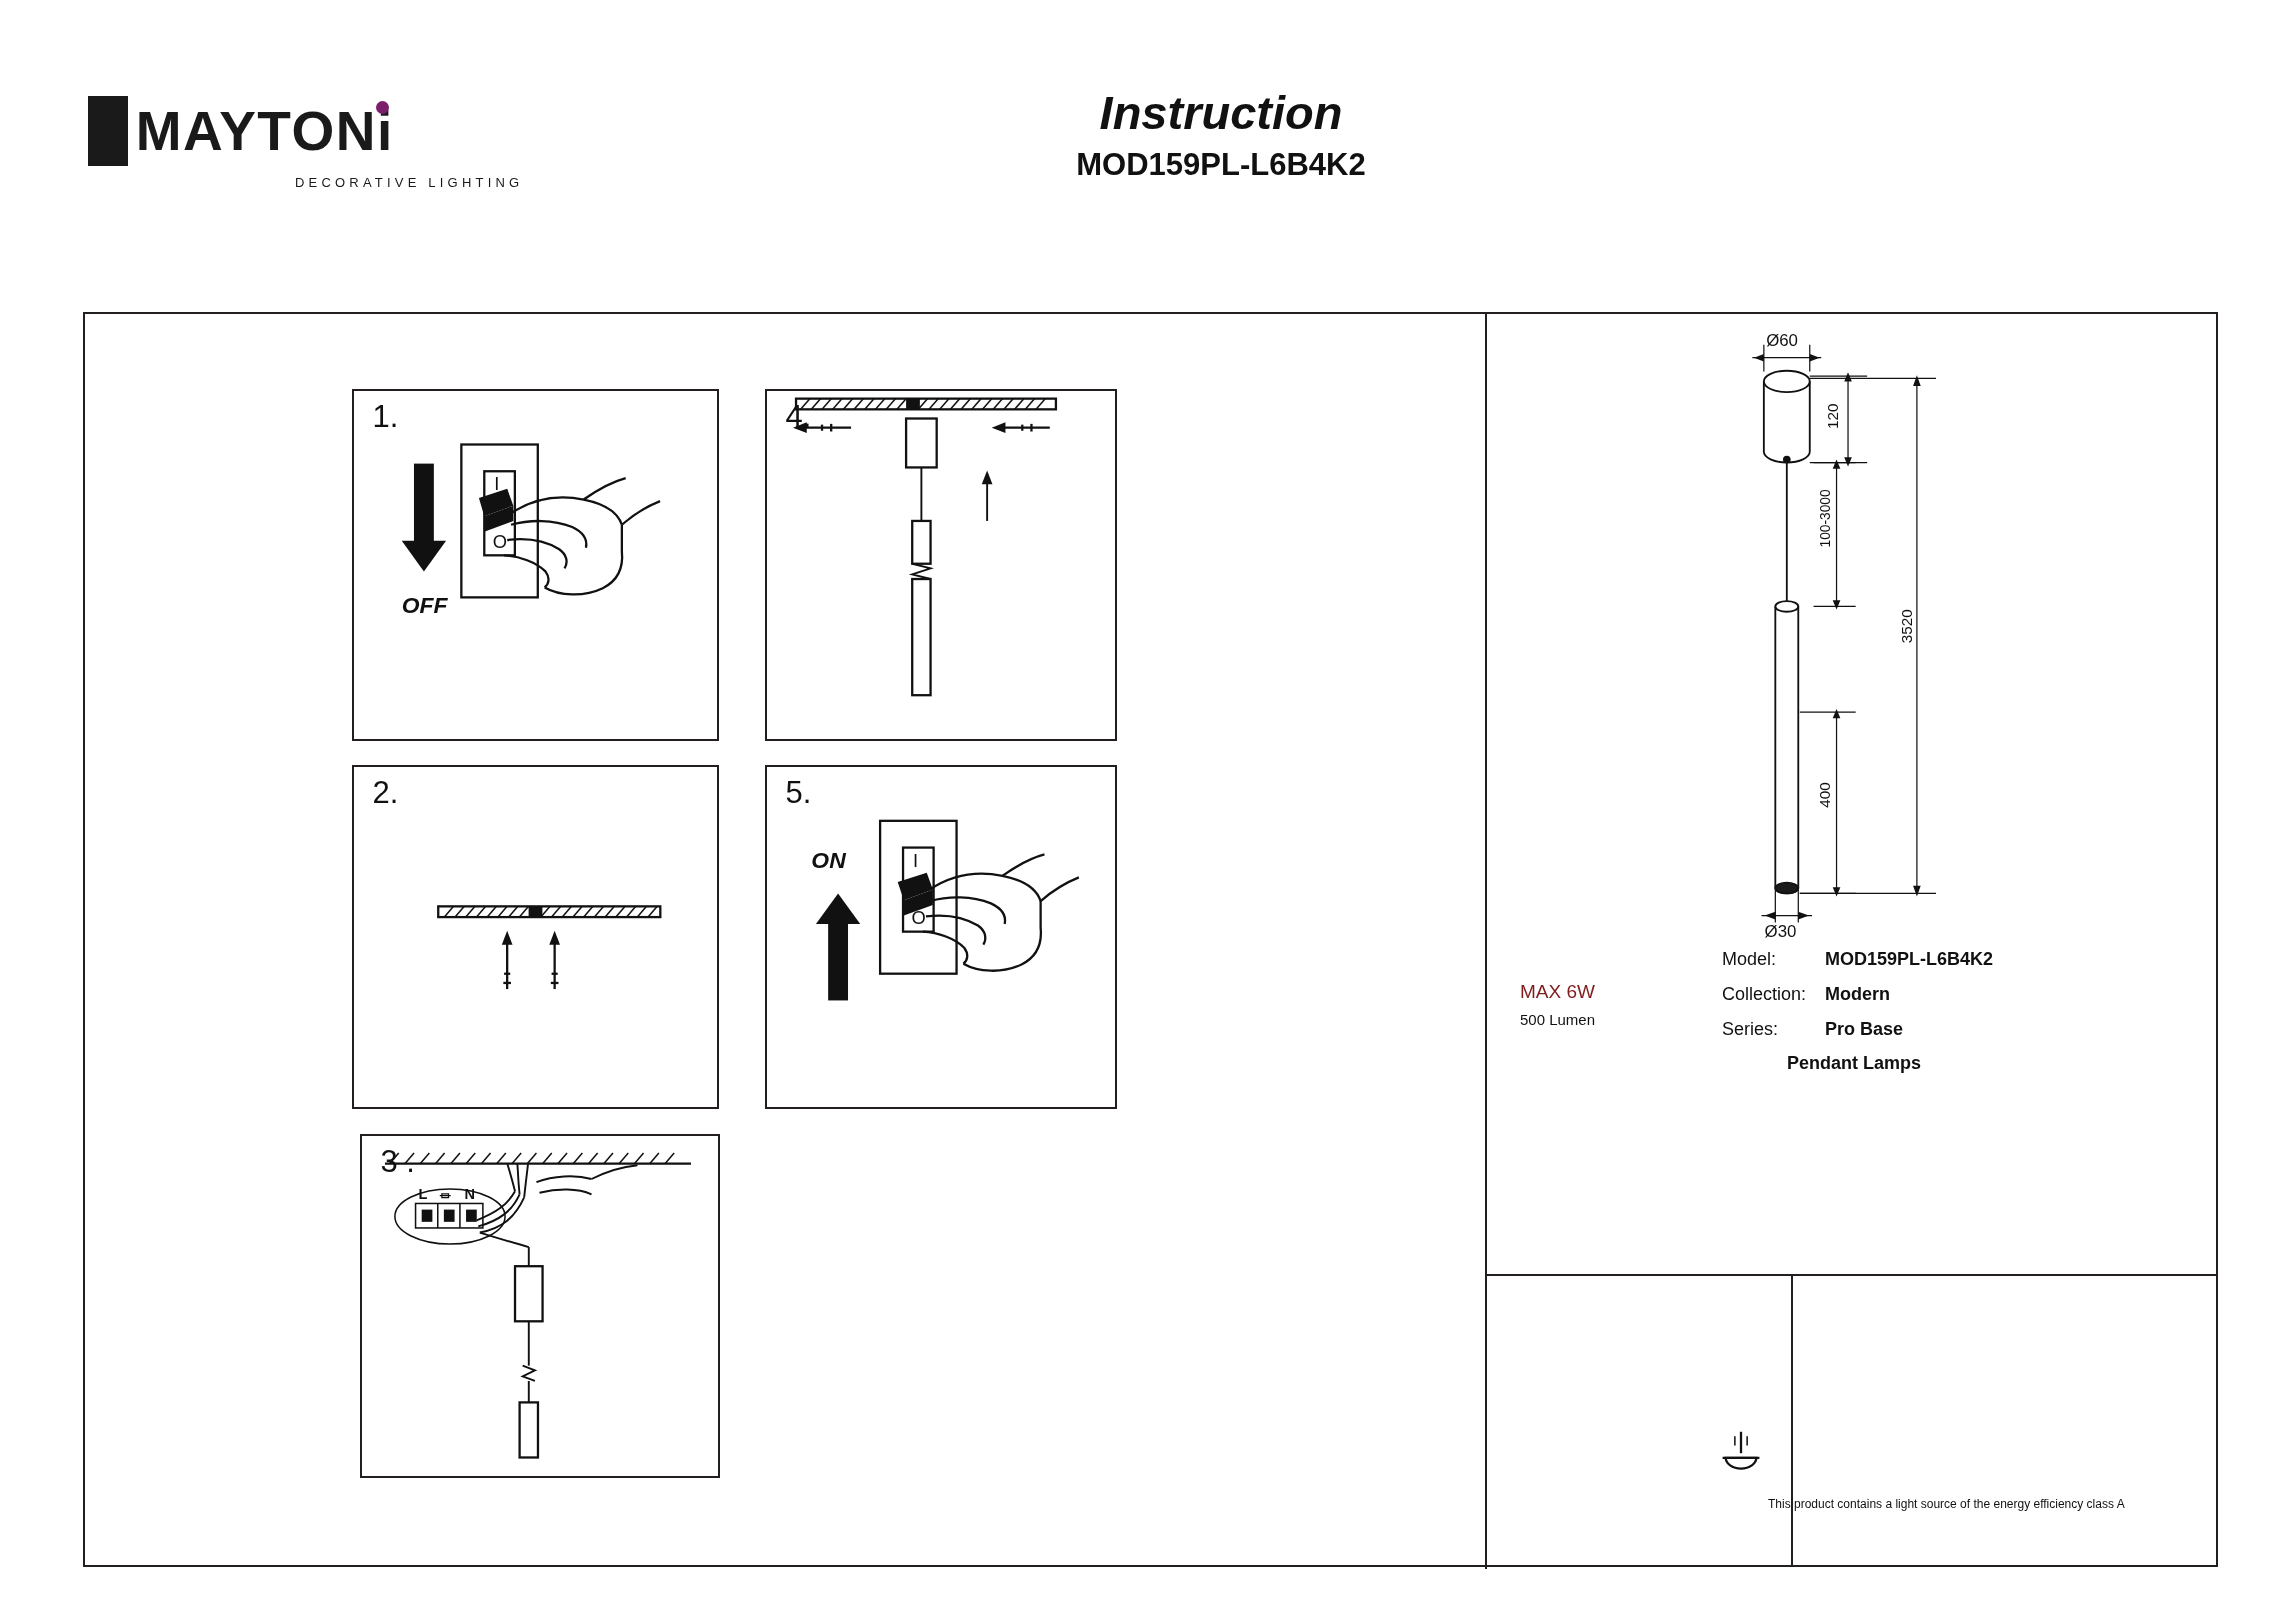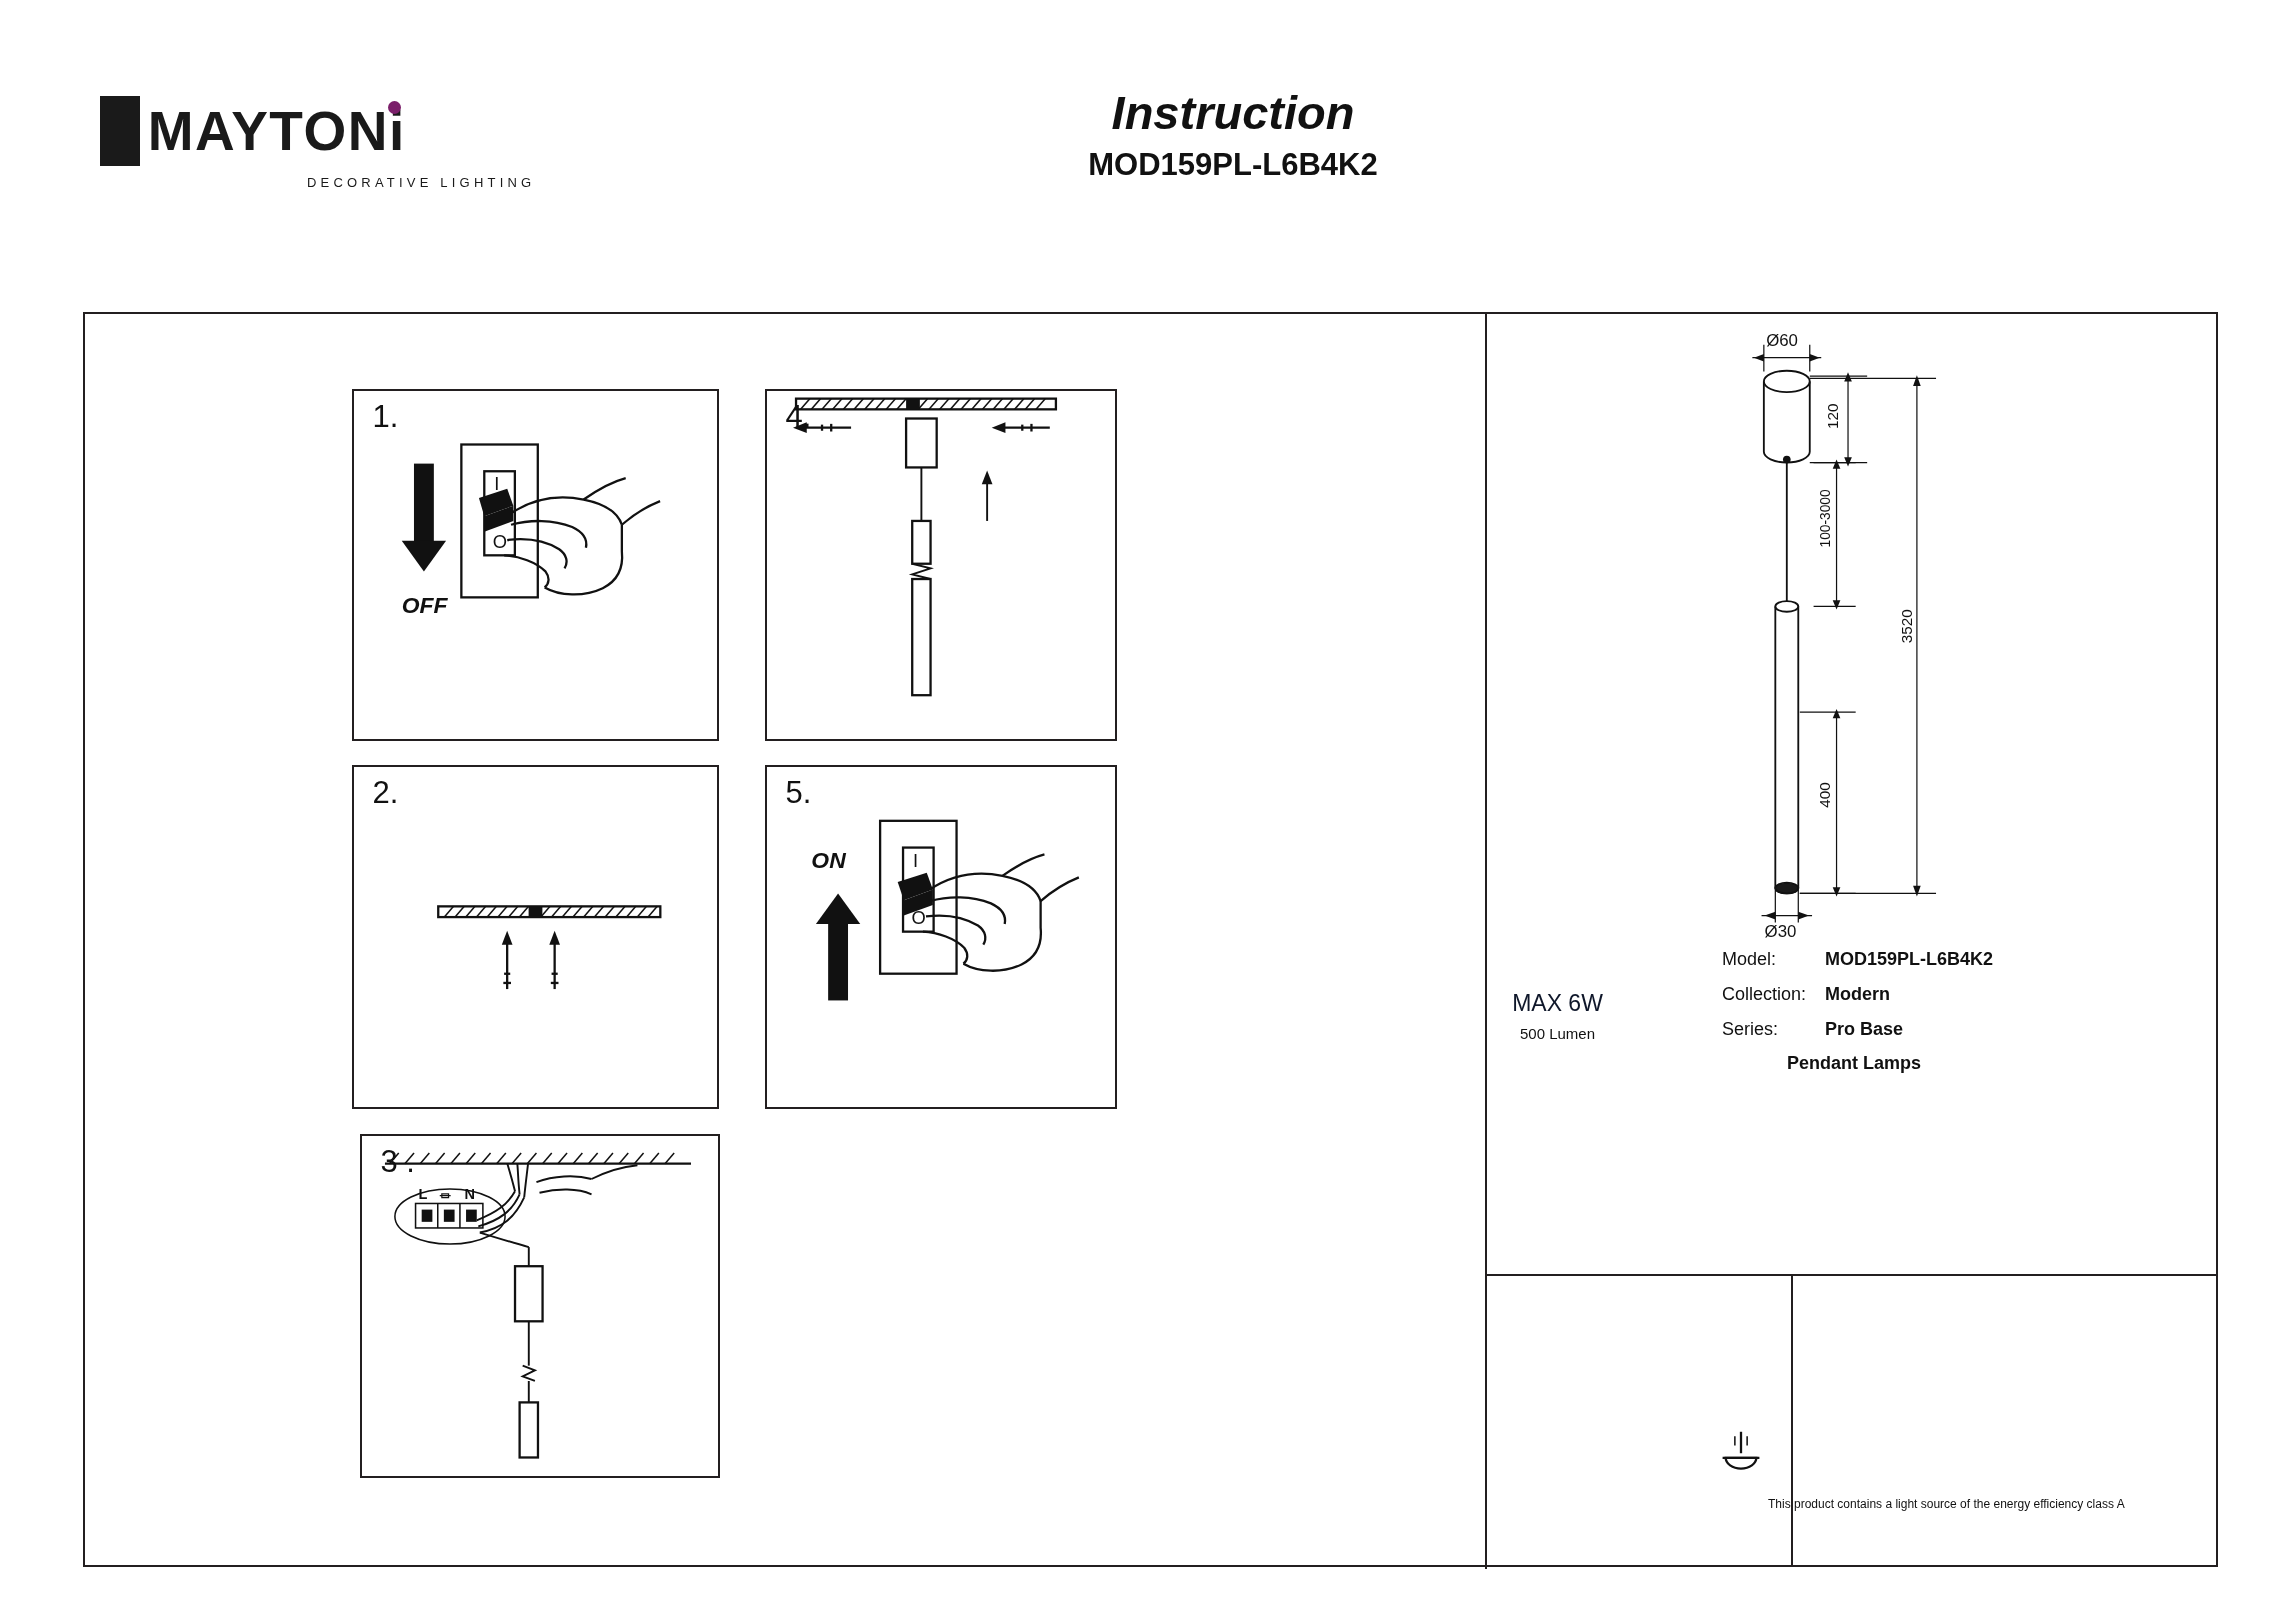--- a/index.html
+++ b/index.html
@@ -12,21 +12,21 @@
     height: 1623px;
     font-family: "Liberation Sans", sans-serif;
     color: #111111;
     position: relative;
     overflow: hidden;
   }
 
   
   .header {
     position: absolute;
-    left: 16px; top: 0;
+    left: 4px; top: 0;
     width: 1900px; height: 275px;
   }
   .logo-wrap {
     position: absolute;
     left: 84px; top: 96px;
     width: 505px;
   }
   .logo-row {
     display: flex;
     align-items: center;
@@ -159,23 +159,23 @@
     display: flex;
     align-items: center;
     justify-content: center;
     font-size: 47px;
     font-weight: bold;
     letter-spacing: -0.8px;
     color: #1a1a1a;
     box-sizing: border-box;
   }
   .led-watt {
-    margin-top: 18px;
-    font-size: 23px;
-    color: #0f172a;
+    margin-top: 9px;
+    font-size: 19px;
+    color: #7f1d1d;
   }
   .led-lumen {
     margin-top: 7.7px;
     font-size: 15px;
     color: #111;
   }
 
   
   .specs {
     position: absolute;

